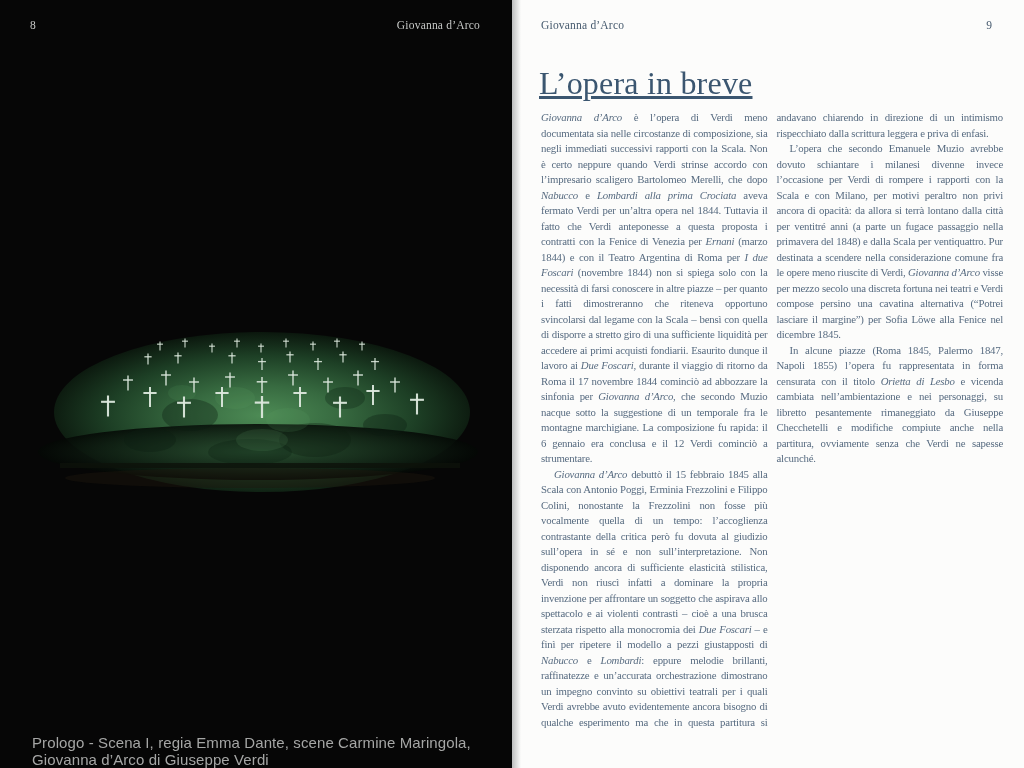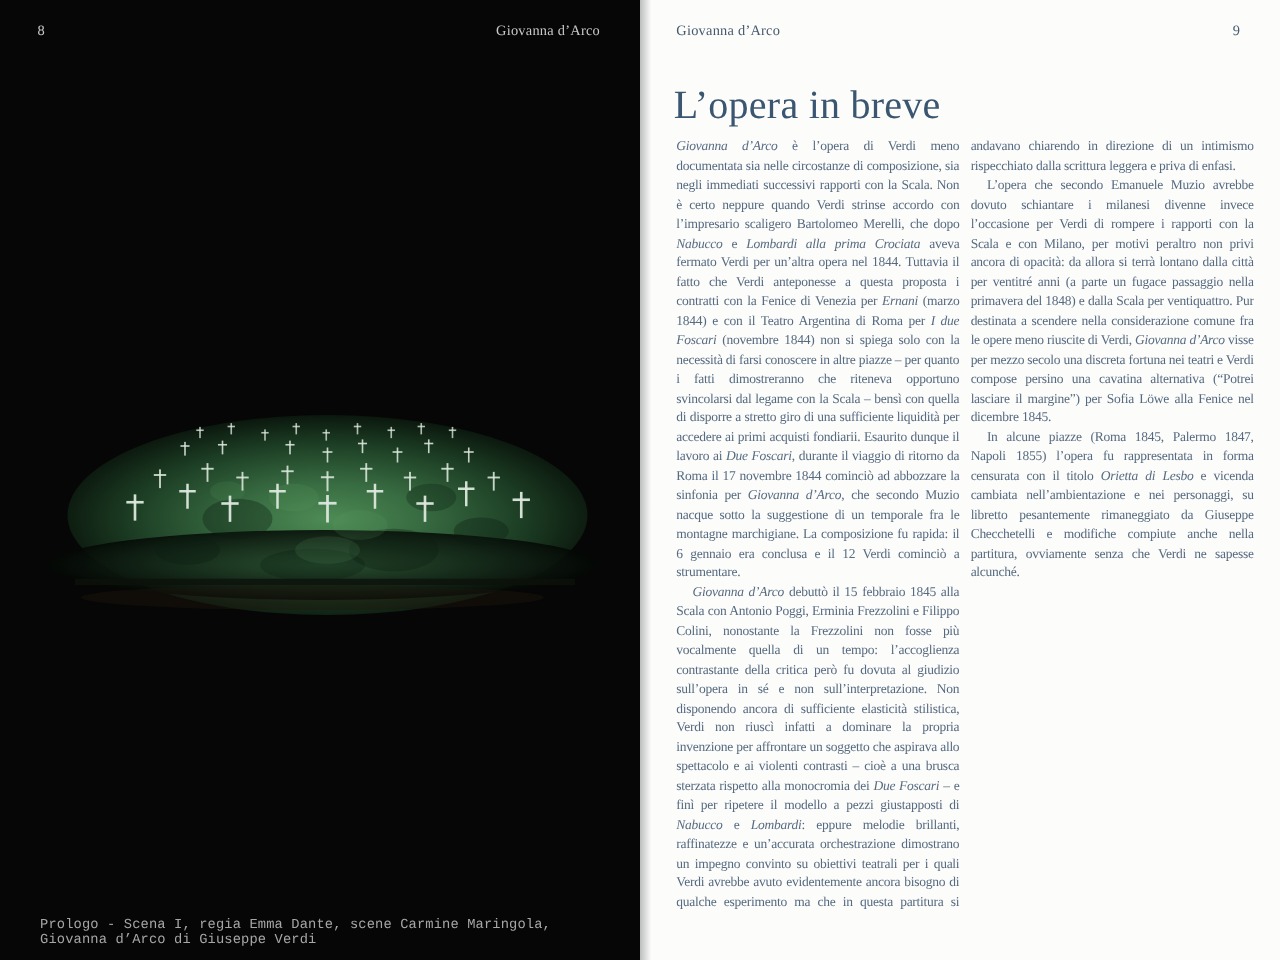--- a/index.html
+++ b/index.html
@@ -20,21 +20,21 @@
     position:absolute; left:30px; top:19px;
     font-family:"Liberation Serif", serif; font-size:11.5px; color:#c7c9c7;
   }
   .lp-header {
     position:absolute; right:32px; top:19px;
     font-family:"Liberation Serif", serif; font-size:11.5px; color:#c7c9c7;
     letter-spacing:0.2px;
   }
   .lp-caption {
     position:absolute; left:32px; top:734px; right:20px;
-    font-size:11px; color:#a5a6a5; letter-spacing:0.1px;font-family:Liberation Mono, monospace;
+    font-size:15px; color:#a5a6a5; letter-spacing:0.1px;
   }
 
   
   .right-page {
     position:absolute; left:512px; top:0; width:512px; height:768px;
     background:#fcfcfb; overflow:hidden;
   }
   .right-page::before { 
     content:""; position:absolute; left:0; top:0; bottom:0; width:9px;
     background:linear-gradient(to right, rgba(40,44,48,0.30), rgba(40,44,48,0));
@@ -45,21 +45,21 @@
     font-family:"Liberation Serif", serif; font-size:11.5px; color:#45596d;
     letter-spacing:0.2px;
   }
   .rp-pagenum {
     position:absolute; right:32px; top:19px;
     font-family:"Liberation Serif", serif; font-size:11.5px; color:#45596d;
   }
   .rp-title {
     position:absolute; left:27px; top:44px;
     font-family:"Liberation Serif", serif; font-weight:400;
-    font-size:32px; line-height:36px; color:#3b5670; letter-spacing:0.2px;
+    font-size:32px; line-height:36px; color:#3b5670; letter-spacing:0.2px;text-decoration:underline;
   }
   .body-columns {
     position:absolute; left:29px; top:110px; width:462px; height:650px;
     column-count:2; column-gap:9px; column-fill:auto; overflow:hidden;
     font-size:10.8px; line-height:15.5px; letter-spacing:-0.2px;
     color:#576b80;
   }
   .para { margin:0; text-align:justify; hyphens:auto;font-family:Liberation Serif, serif; -webkit-hyphens:auto; }
   .para.indent { text-indent:13px; }
   .para em { font-style:italic; color:inherit; }

